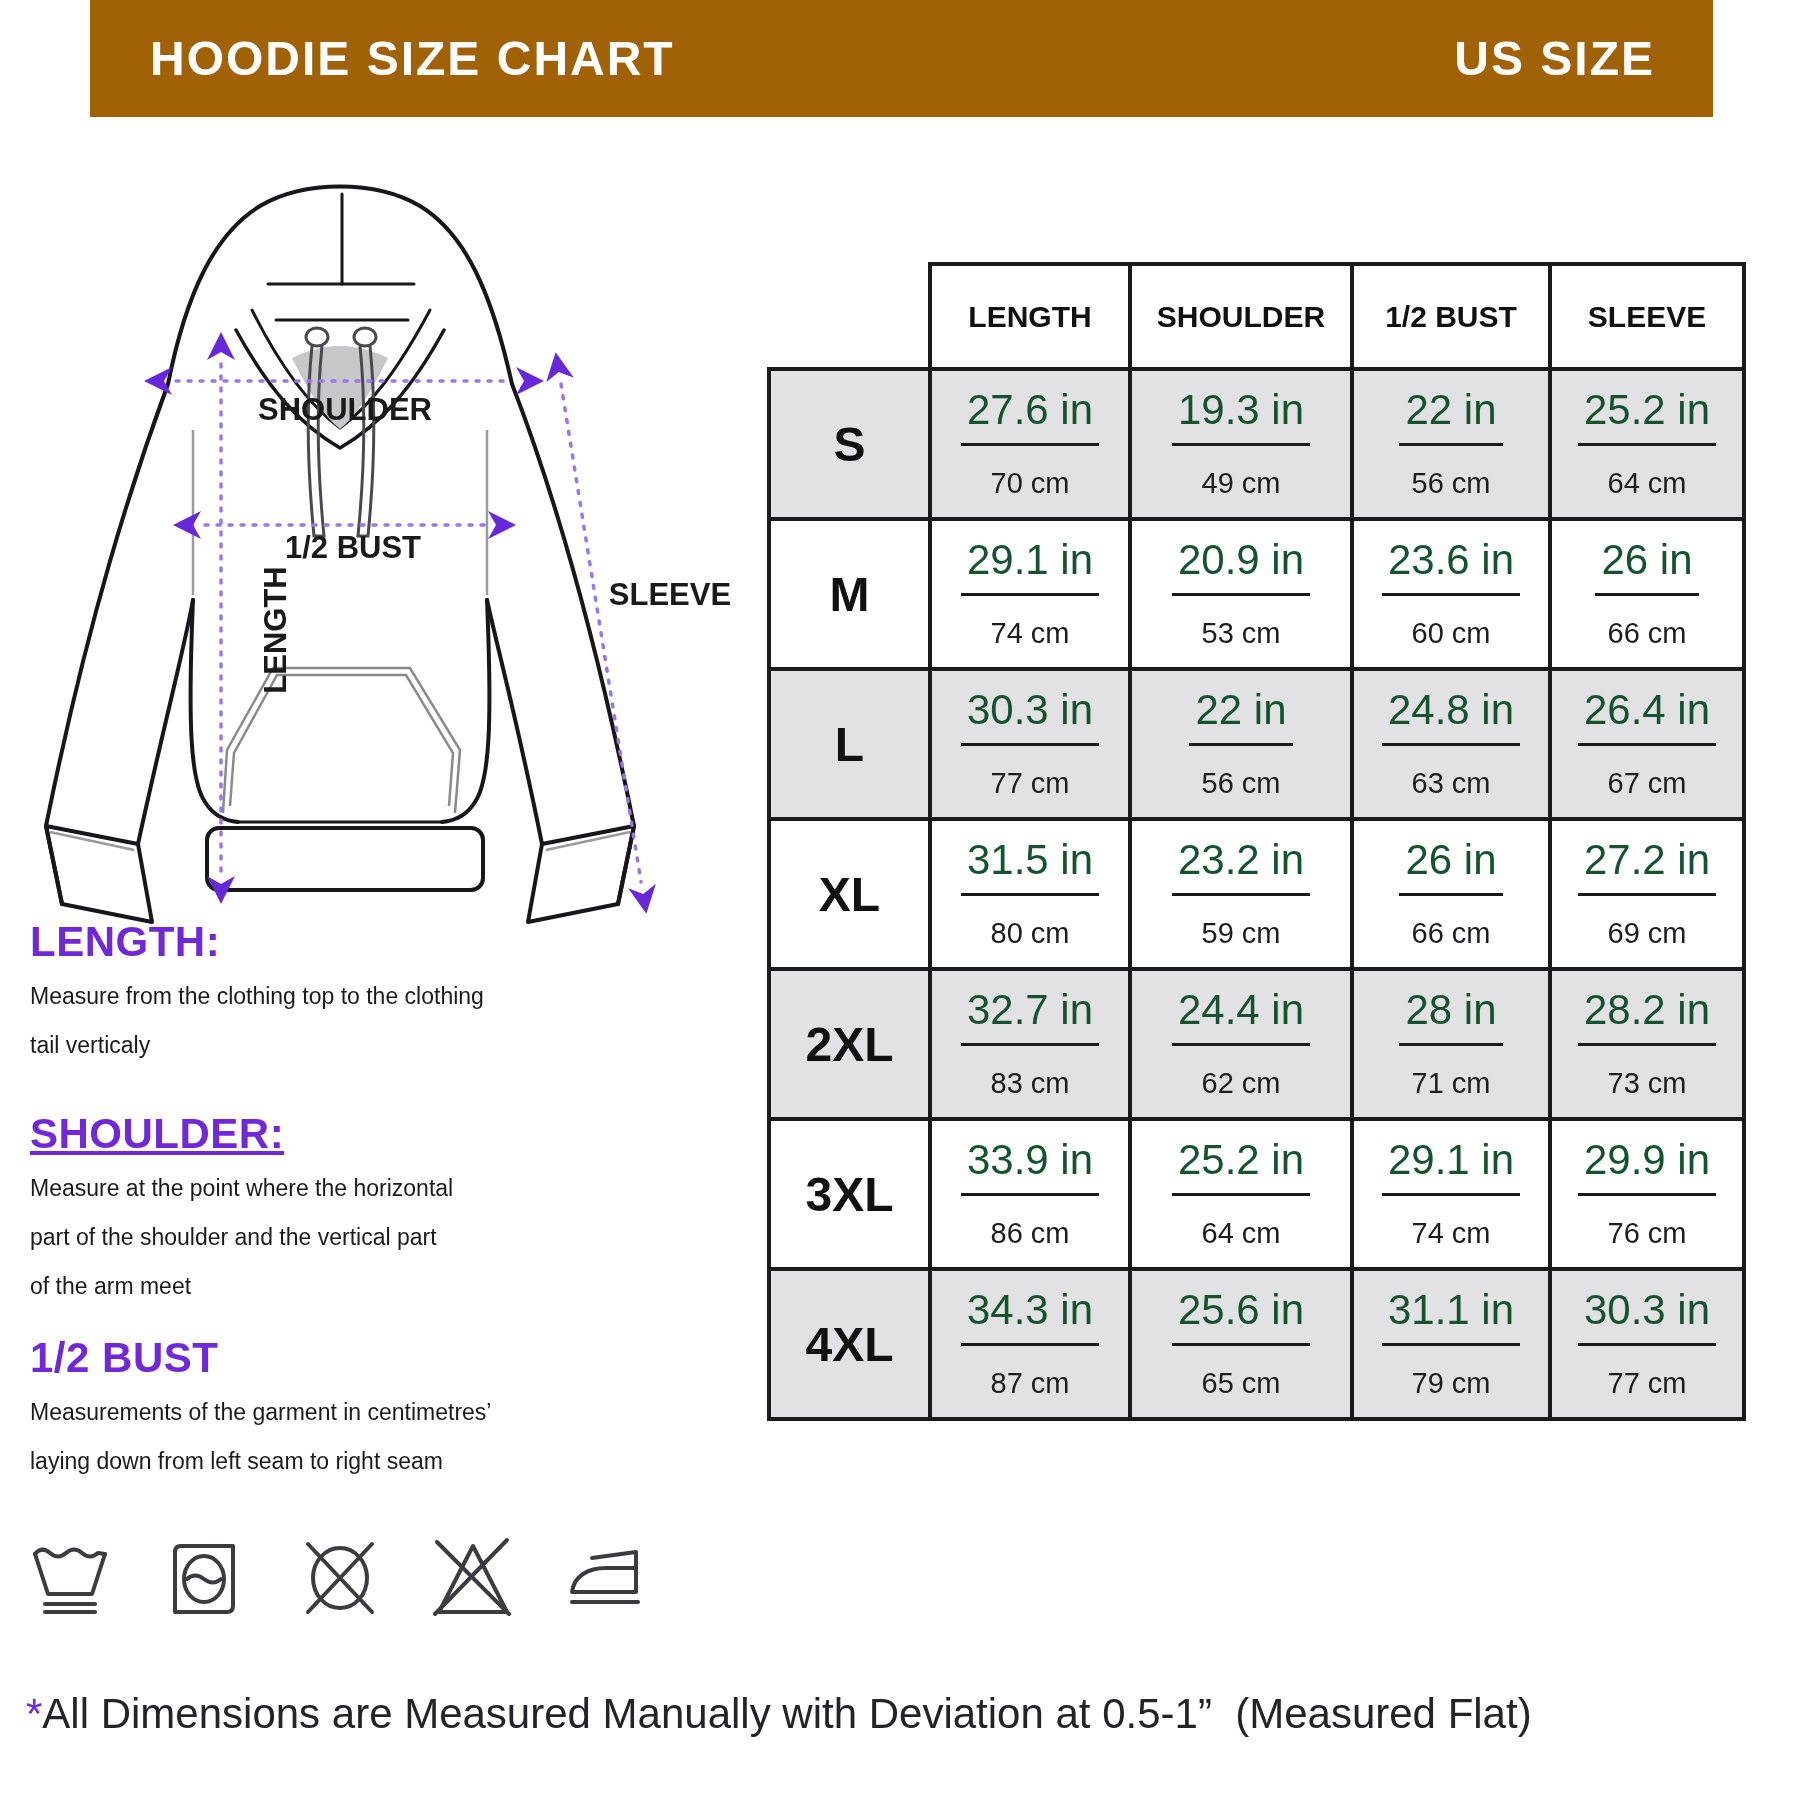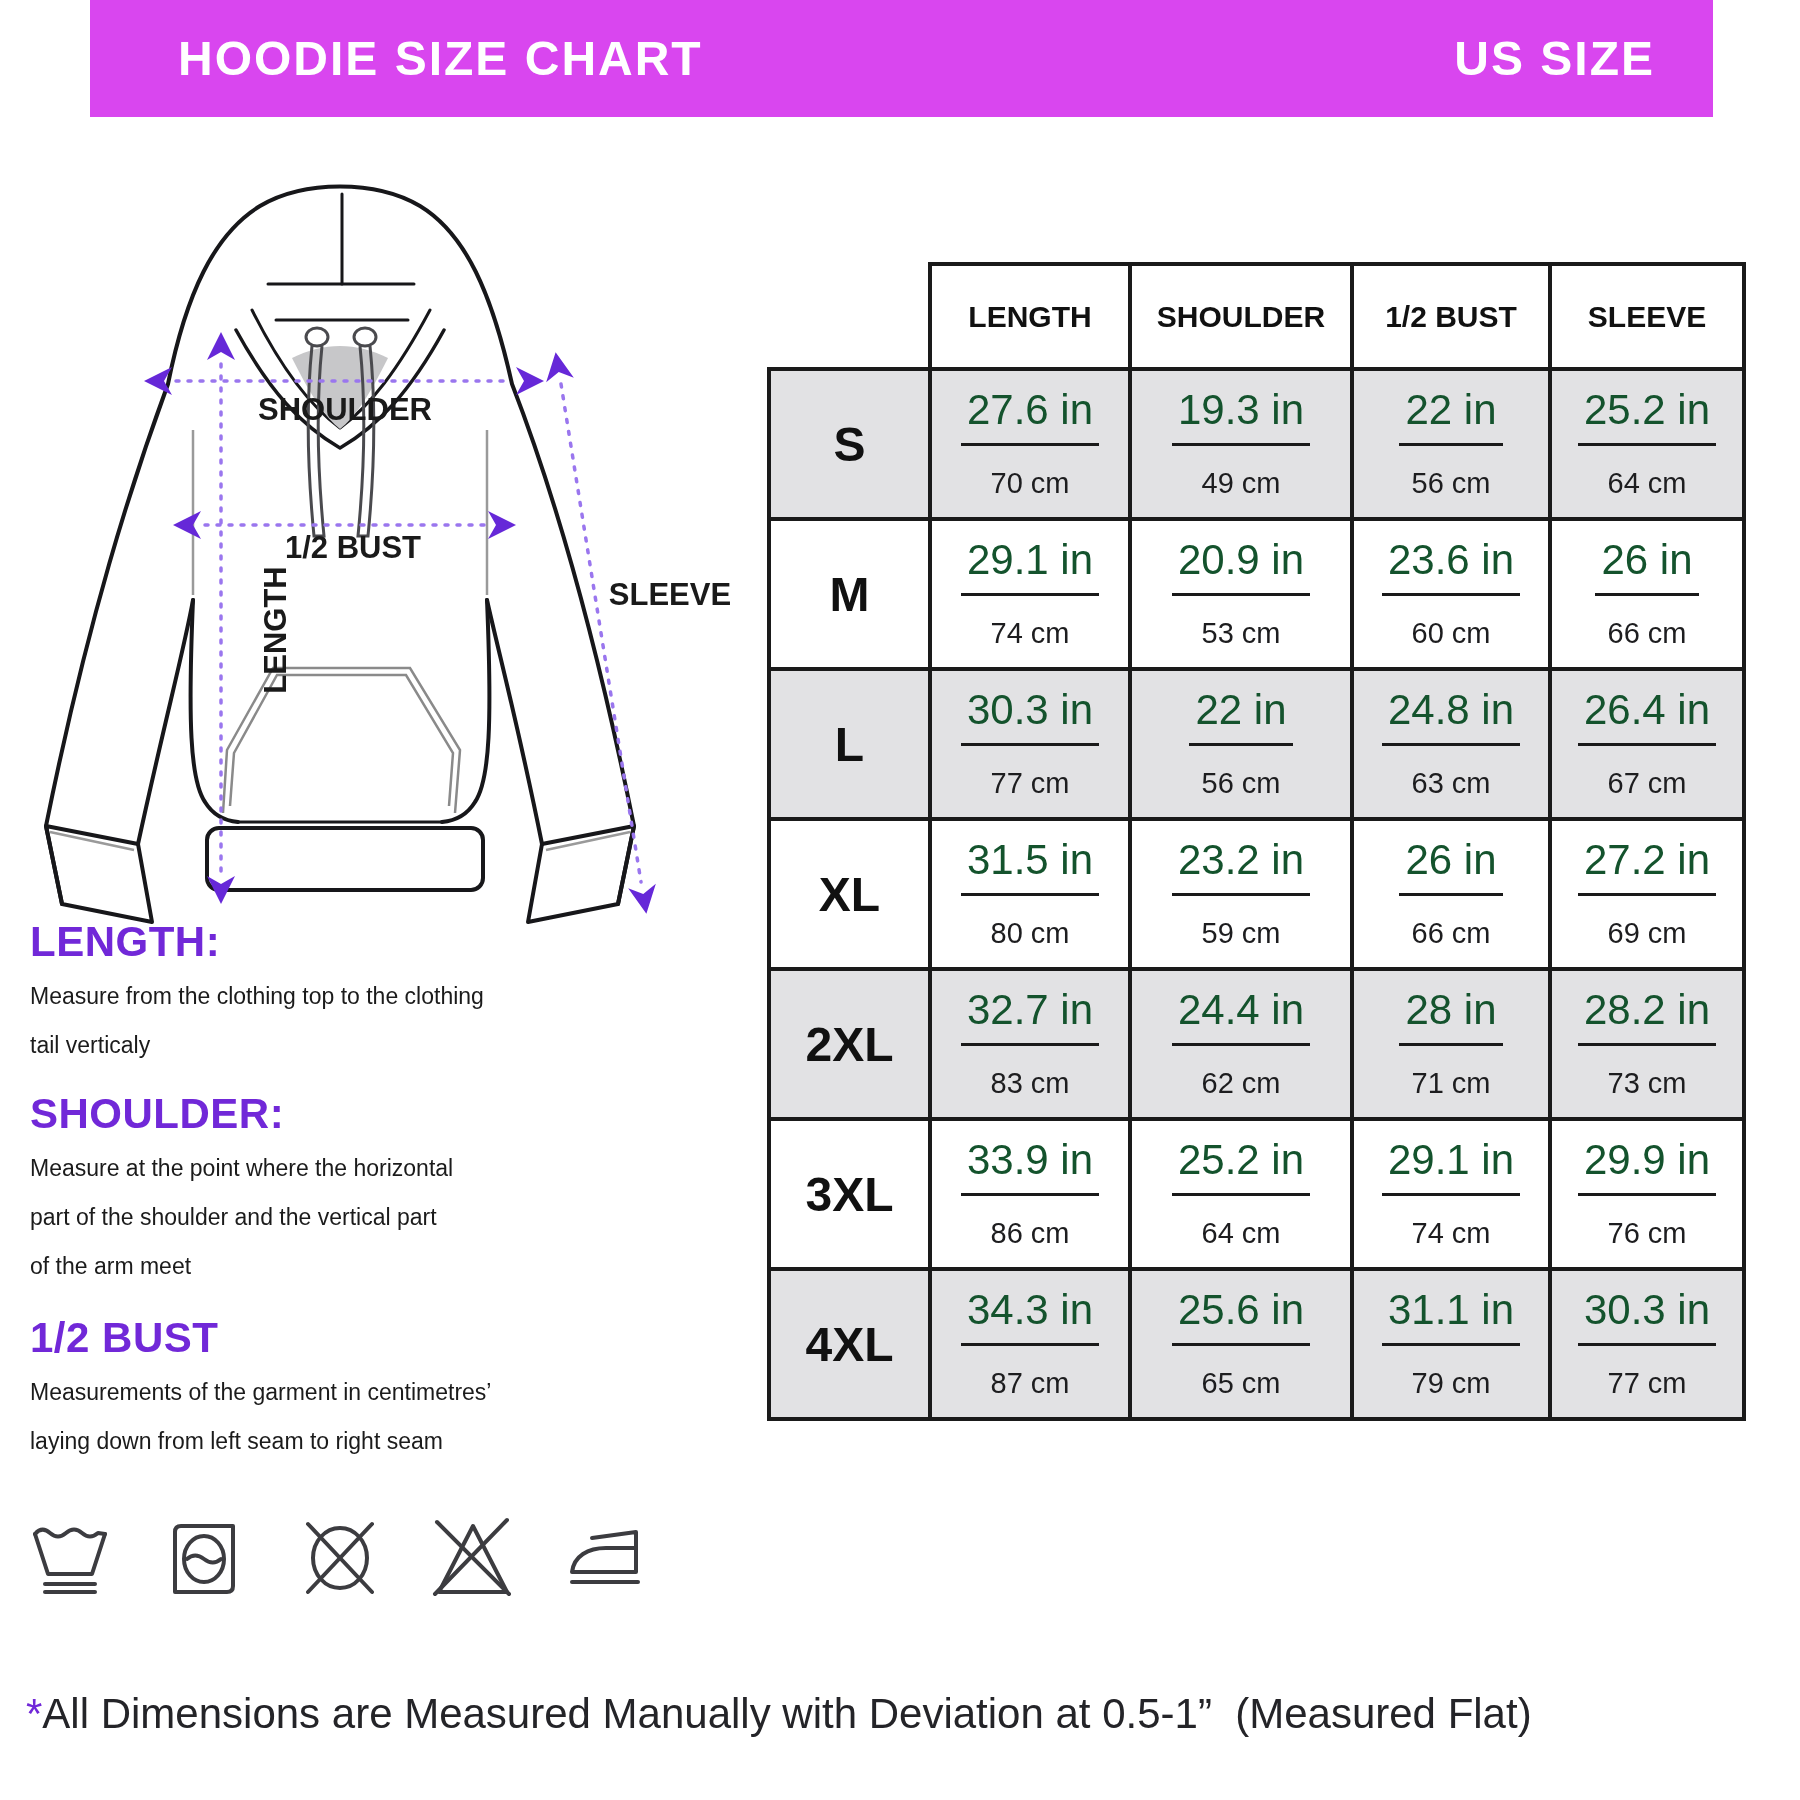--- a/index.html
+++ b/index.html
@@ -4,39 +4,39 @@
 <style>
   html,body{margin:0;padding:0;}
   body{
     width:1800px;height:1800px;position:relative;background:#ffffff;
     font-family:"Liberation Sans","DejaVu Sans",sans-serif;color:#1b1b1b;
     overflow:hidden;
   }
   
   .topbar{
     position:absolute;left:90px;top:0;width:1623px;height:117px;
-    background:#d946ef;display:flex;align-items:center;justify-content:space-between;
-    padding:0 58px 0 88px;box-sizing:border-box;
+    background:#a16207;display:flex;align-items:center;justify-content:space-between;
+    padding:0 58px 0 60px;box-sizing:border-box;
   }
   .topbar .title,.topbar .region{
     color:#ffffff;font-size:48px;font-weight:700;letter-spacing:2px;white-space:nowrap;
   }
   
   .diagram{position:absolute;left:40px;top:180px;width:700px;height:745px;}
   
   .info{position:absolute;left:30px;top:918px;width:730px;}
   .sec-heading{
     color:#7128d8;font-size:42px;font-weight:700;line-height:48px;margin:0;
     letter-spacing:0.5px;
   }
   .sec-body{
     font-size:23px;line-height:49px;color:#1b1b1b;margin:6px 0 0 0;
     white-space:pre-line;
   }
-  .gap1{margin-top:20px;} .gap2{margin-top:23px;} .gap3{margin-top:12px;}
+  .gap1{margin-top:40px;text-decoration:underline;} .gap2{margin-top:23px;} .gap3{margin-top:12px;}
   
   .care-row{display:flex;gap:45px;margin-top:46px;align-items:center;}
   .care-row svg{display:block;}
   
   .footnote{
     position:absolute;left:26px;top:1690px;width:1740px;font-size:42px;color:#242428;
     white-space:pre-line;
   }
   .footnote .star{color:#7128d8;}
   

